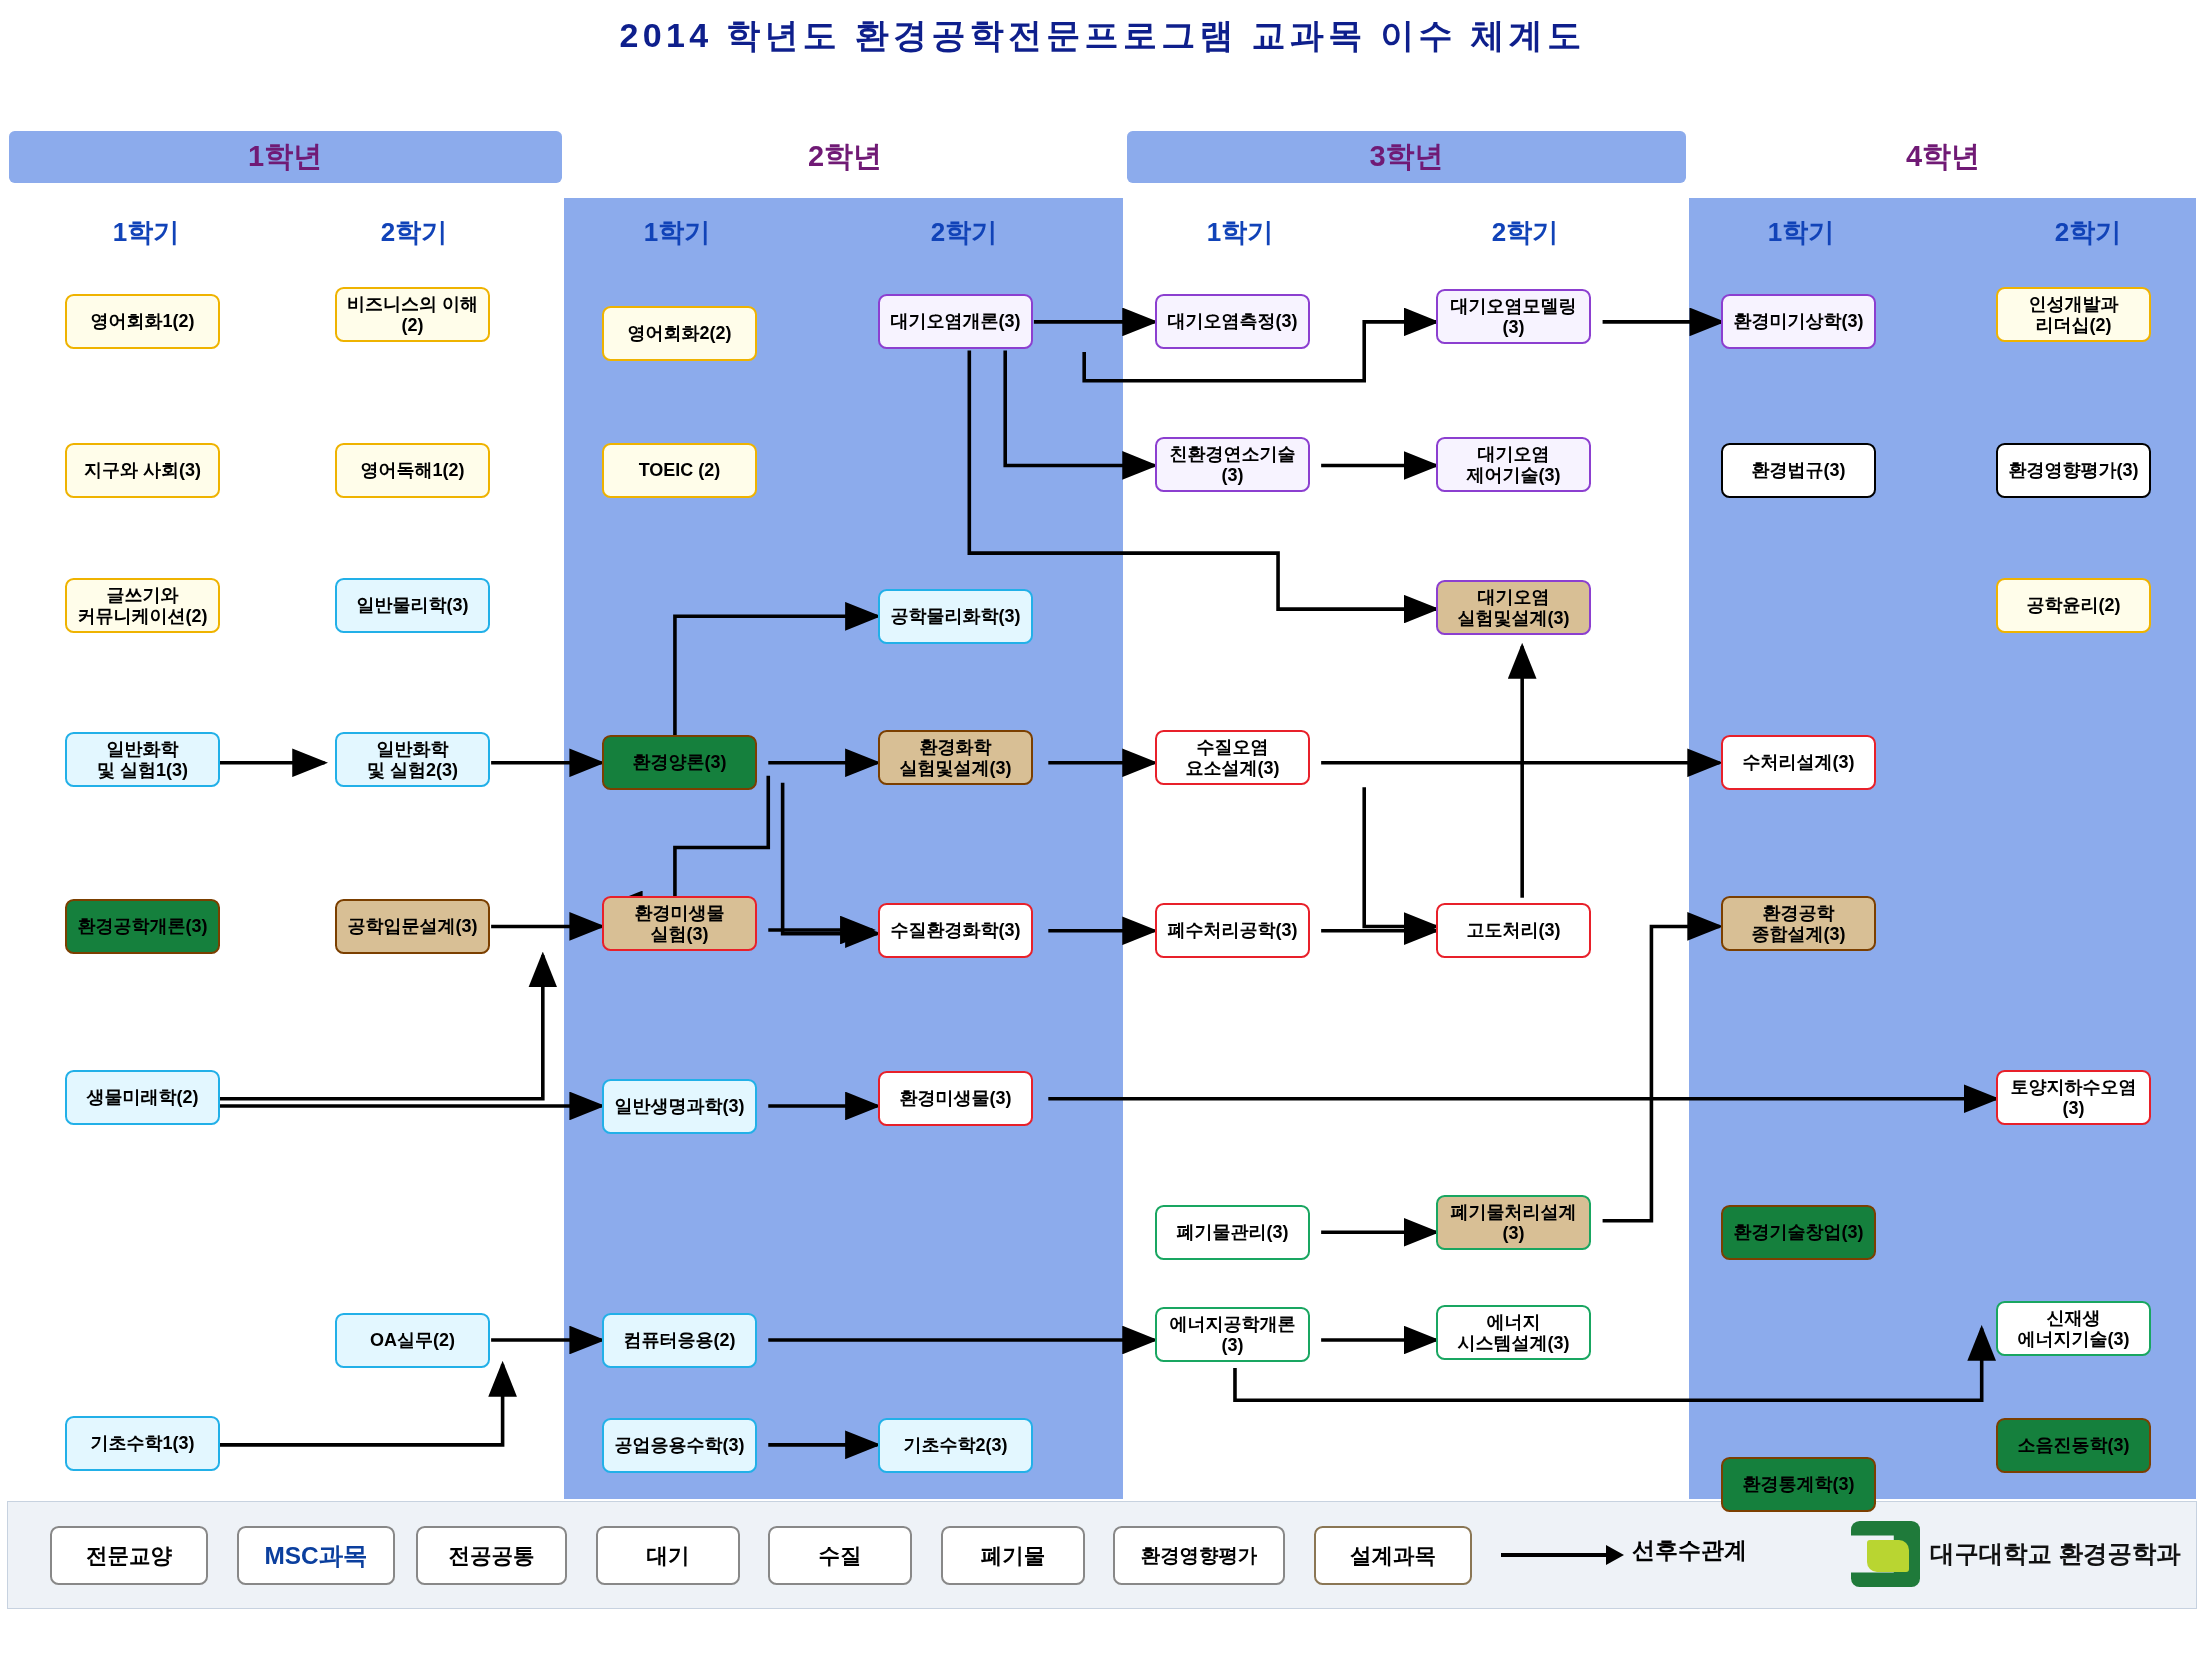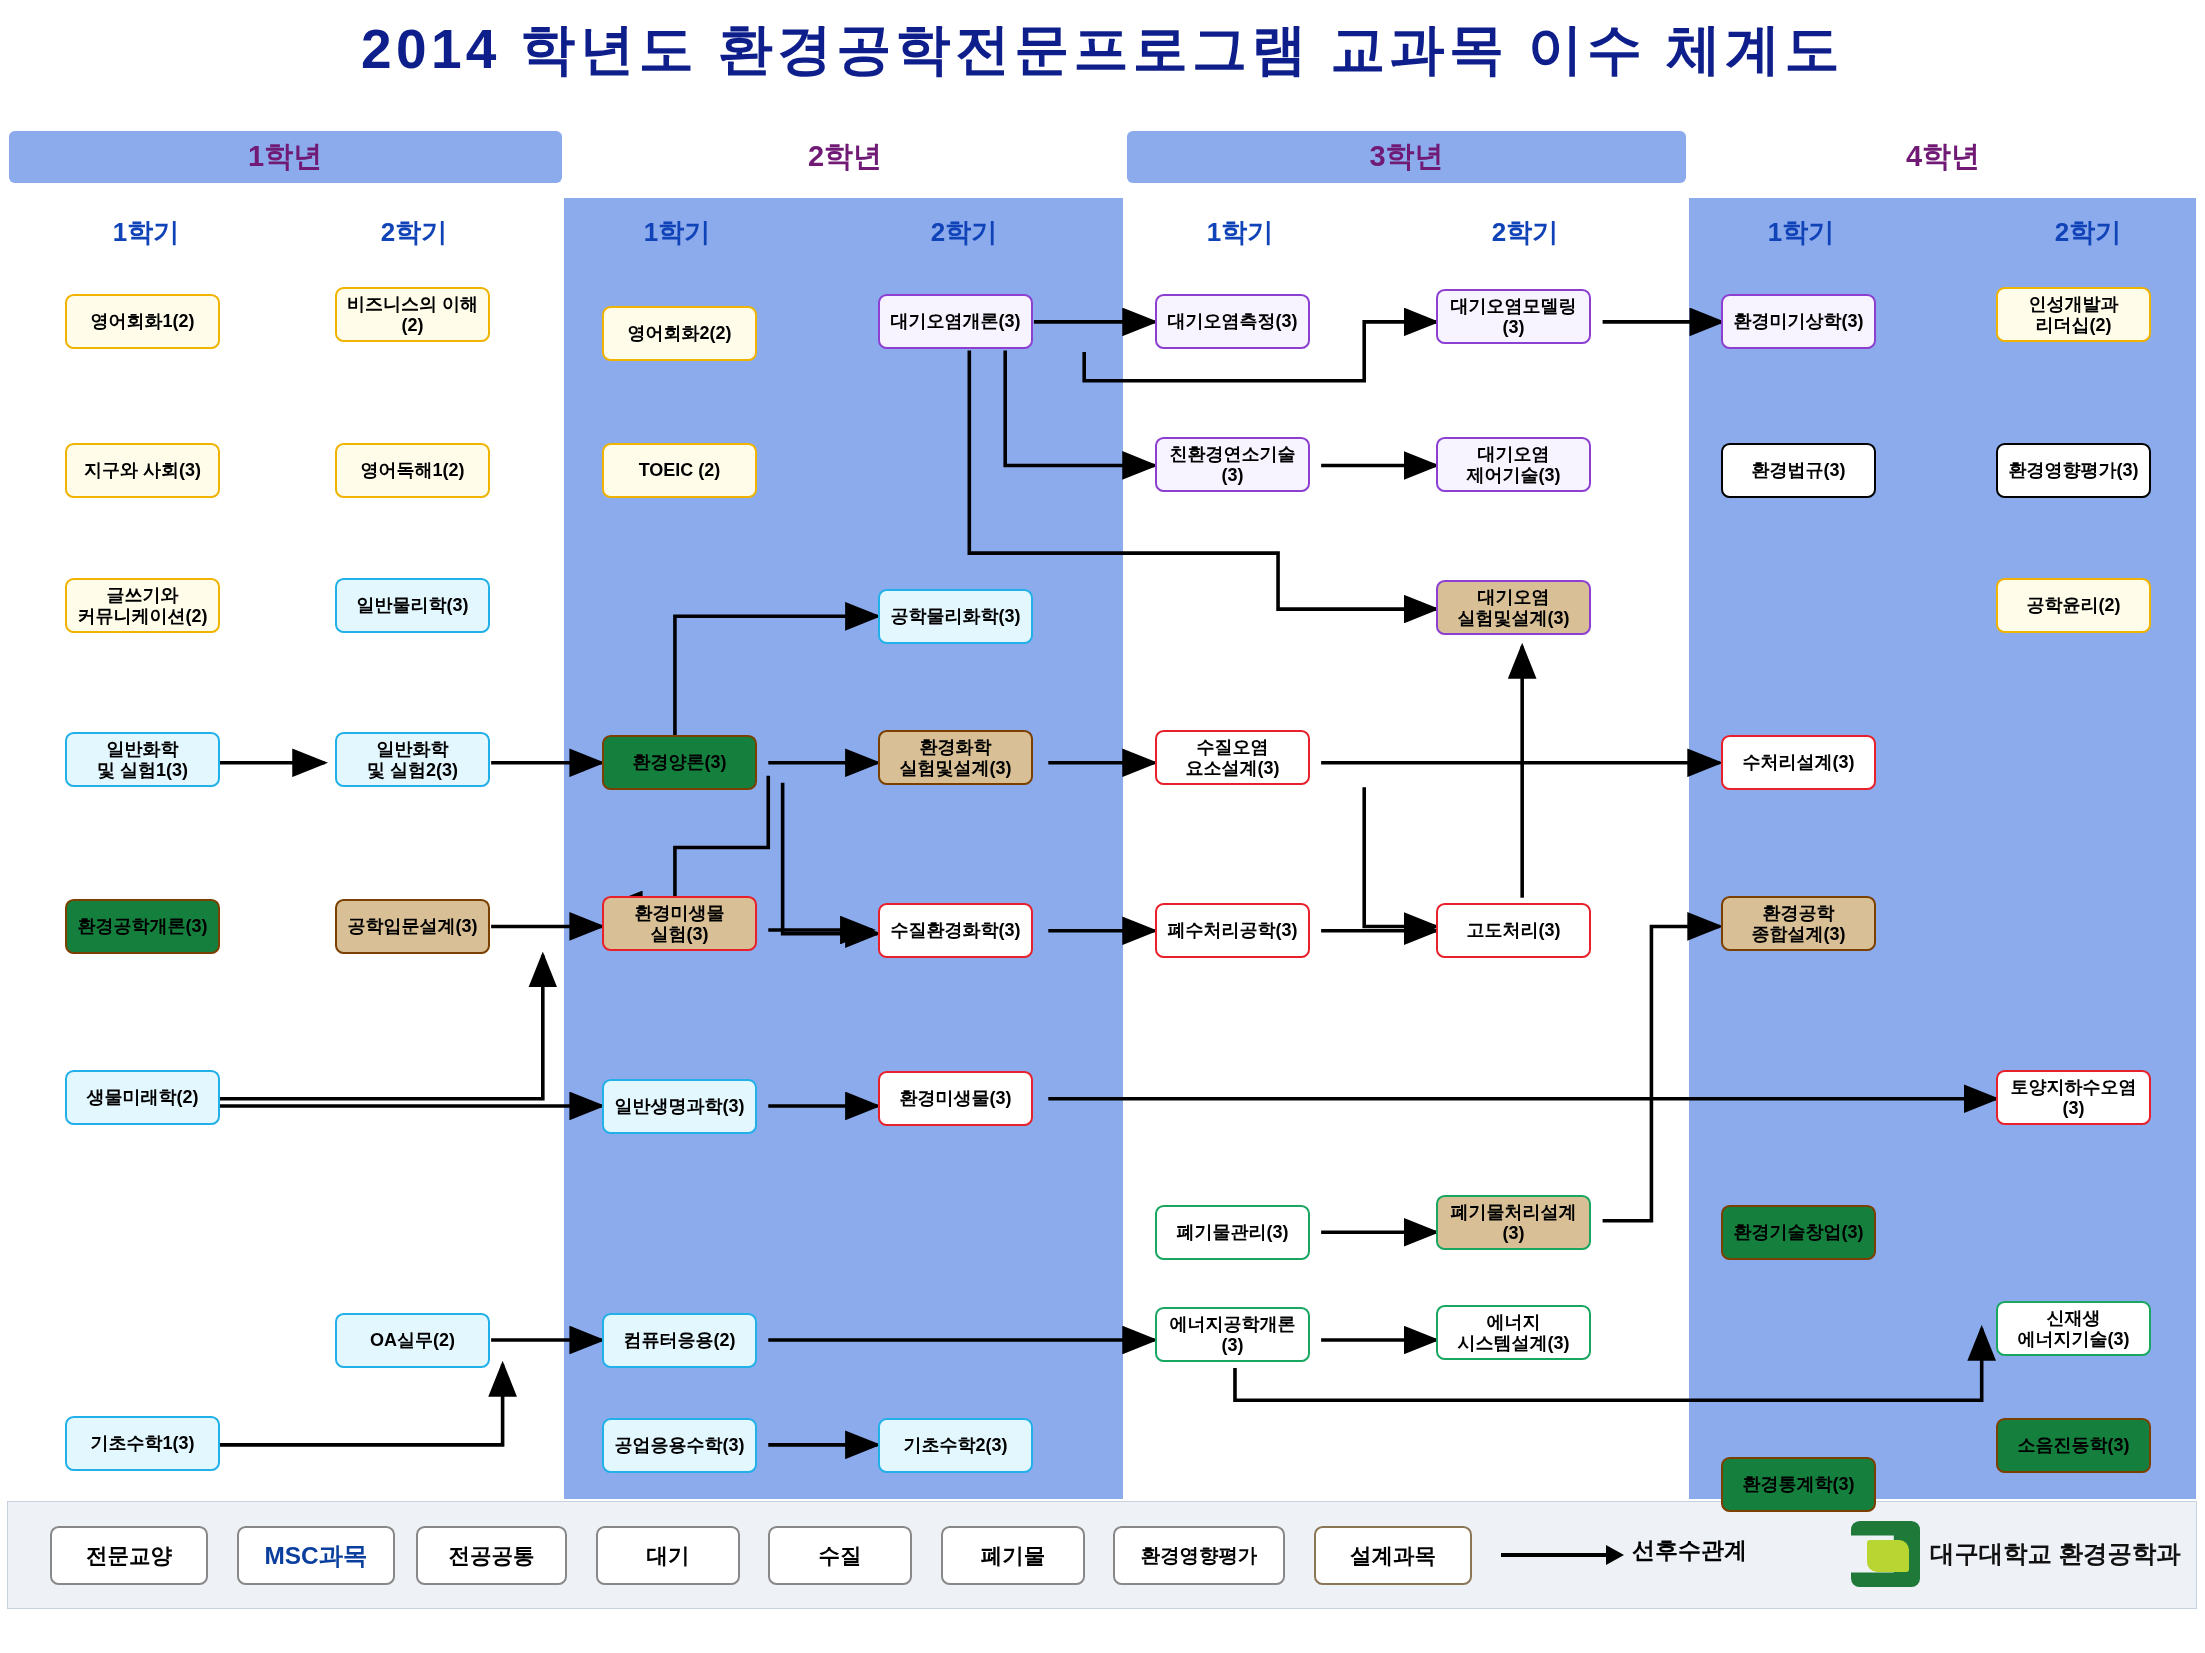--- a/index.html
+++ b/index.html
@@ -9,21 +9,21 @@
     width: 2205px; height: 1654px;
     background: #ffffff;
     font-family: "Liberation Sans", "DejaVu Sans", sans-serif;
     position: relative;
     overflow: hidden;
   }
   
   #title {
     position:absolute; left:0; top:13px; width:2205px;
     text-align:center;
-    font-size:55px; font-weight:bold; color:#0e1f8c;
+    font-size:34px; font-weight:bold; color:#0e1f8c;
     letter-spacing:4.3px;
     white-space:nowrap;
   }
   
   .year-band {
     position:absolute; height:52px;
     display:flex; align-items:center; justify-content:center;
     font-size:29px; font-weight:bold; color:#701a75;
   }
   .year-band.filled { background:#8cabec; border-radius:5.7px; }

